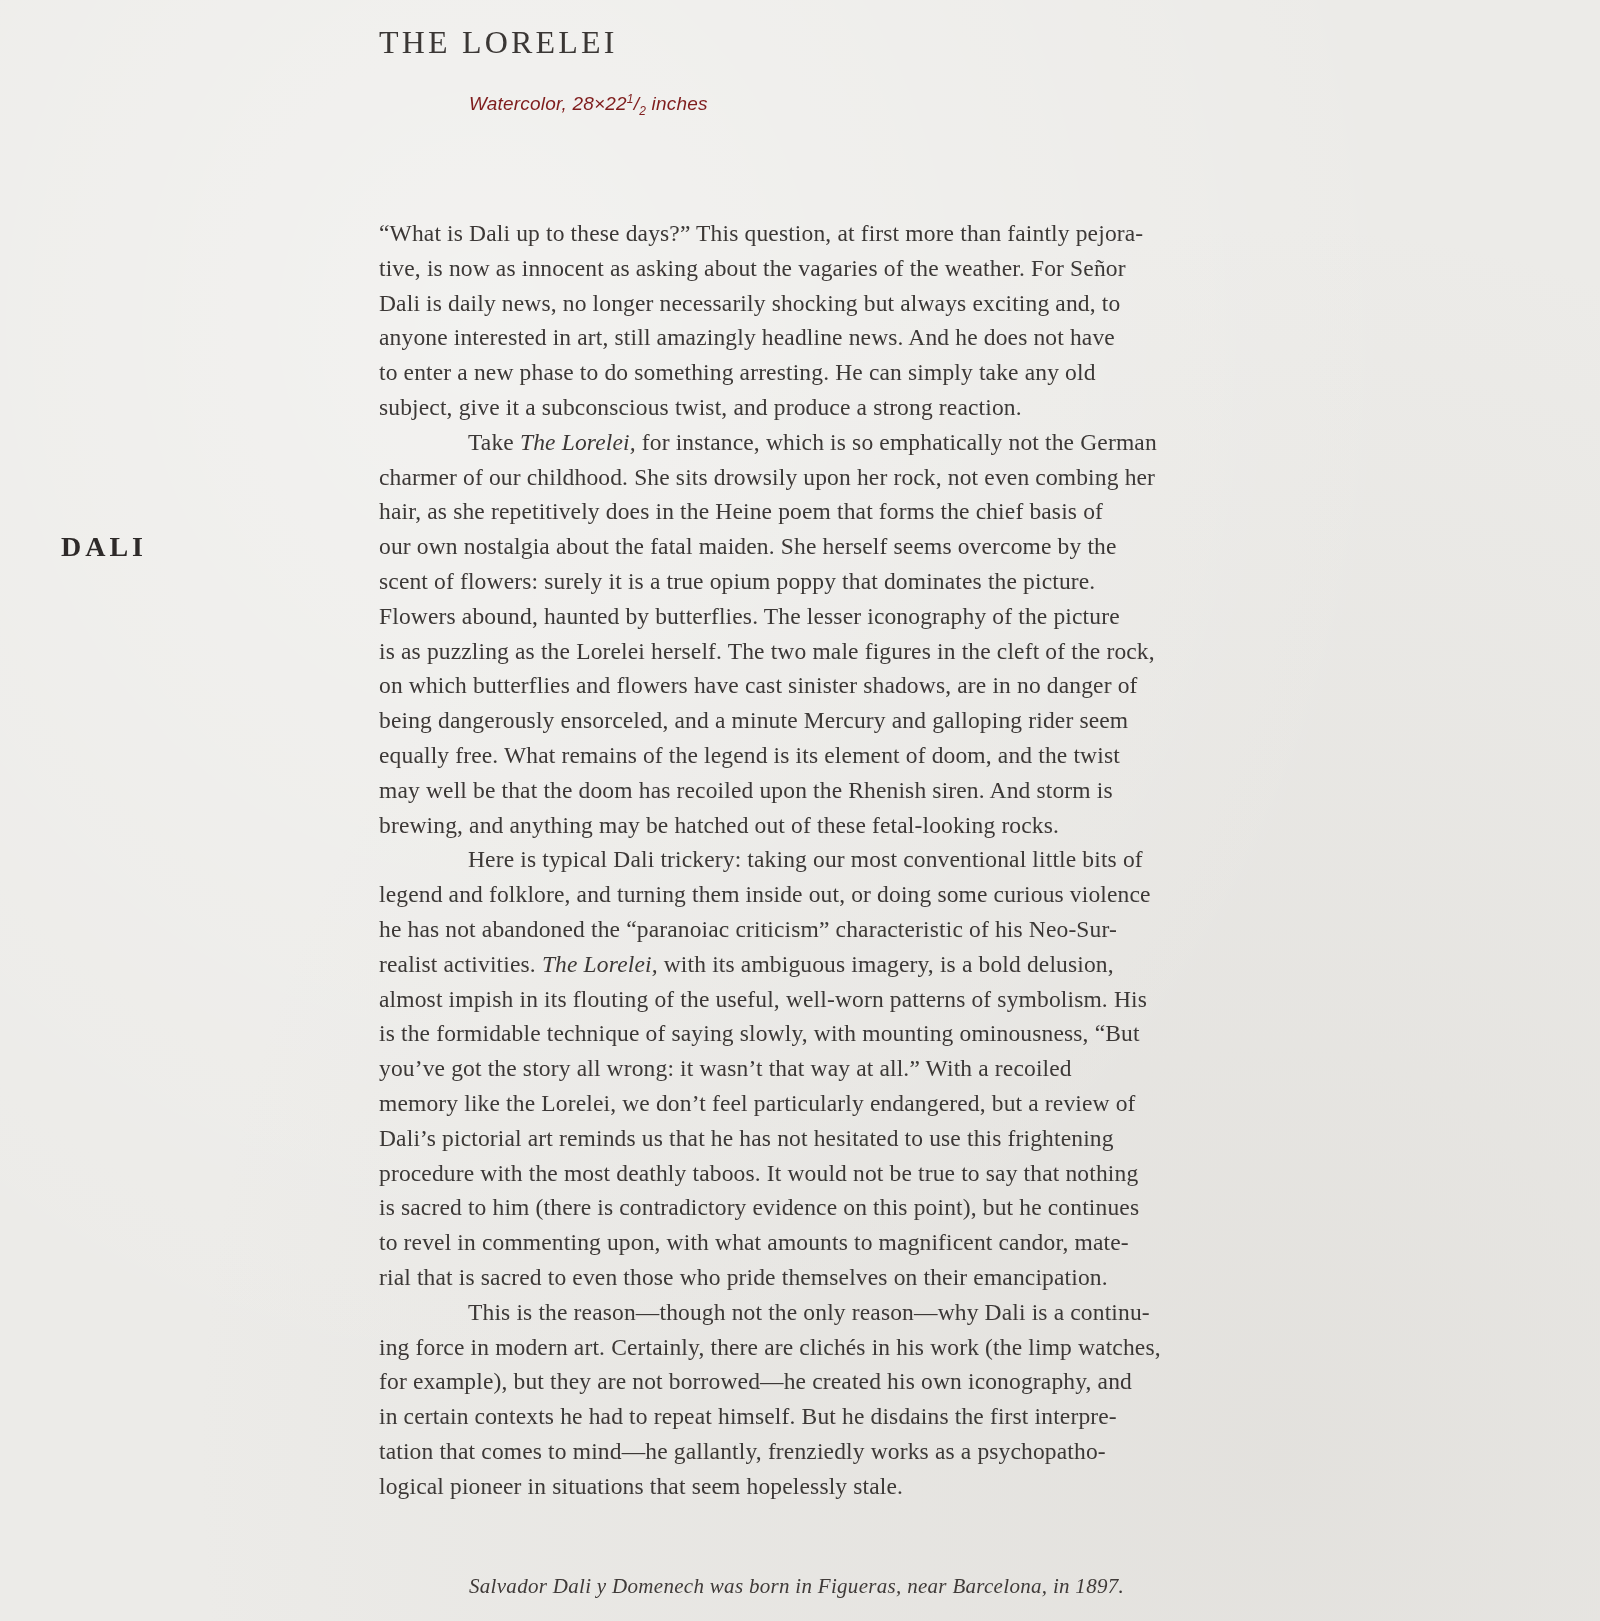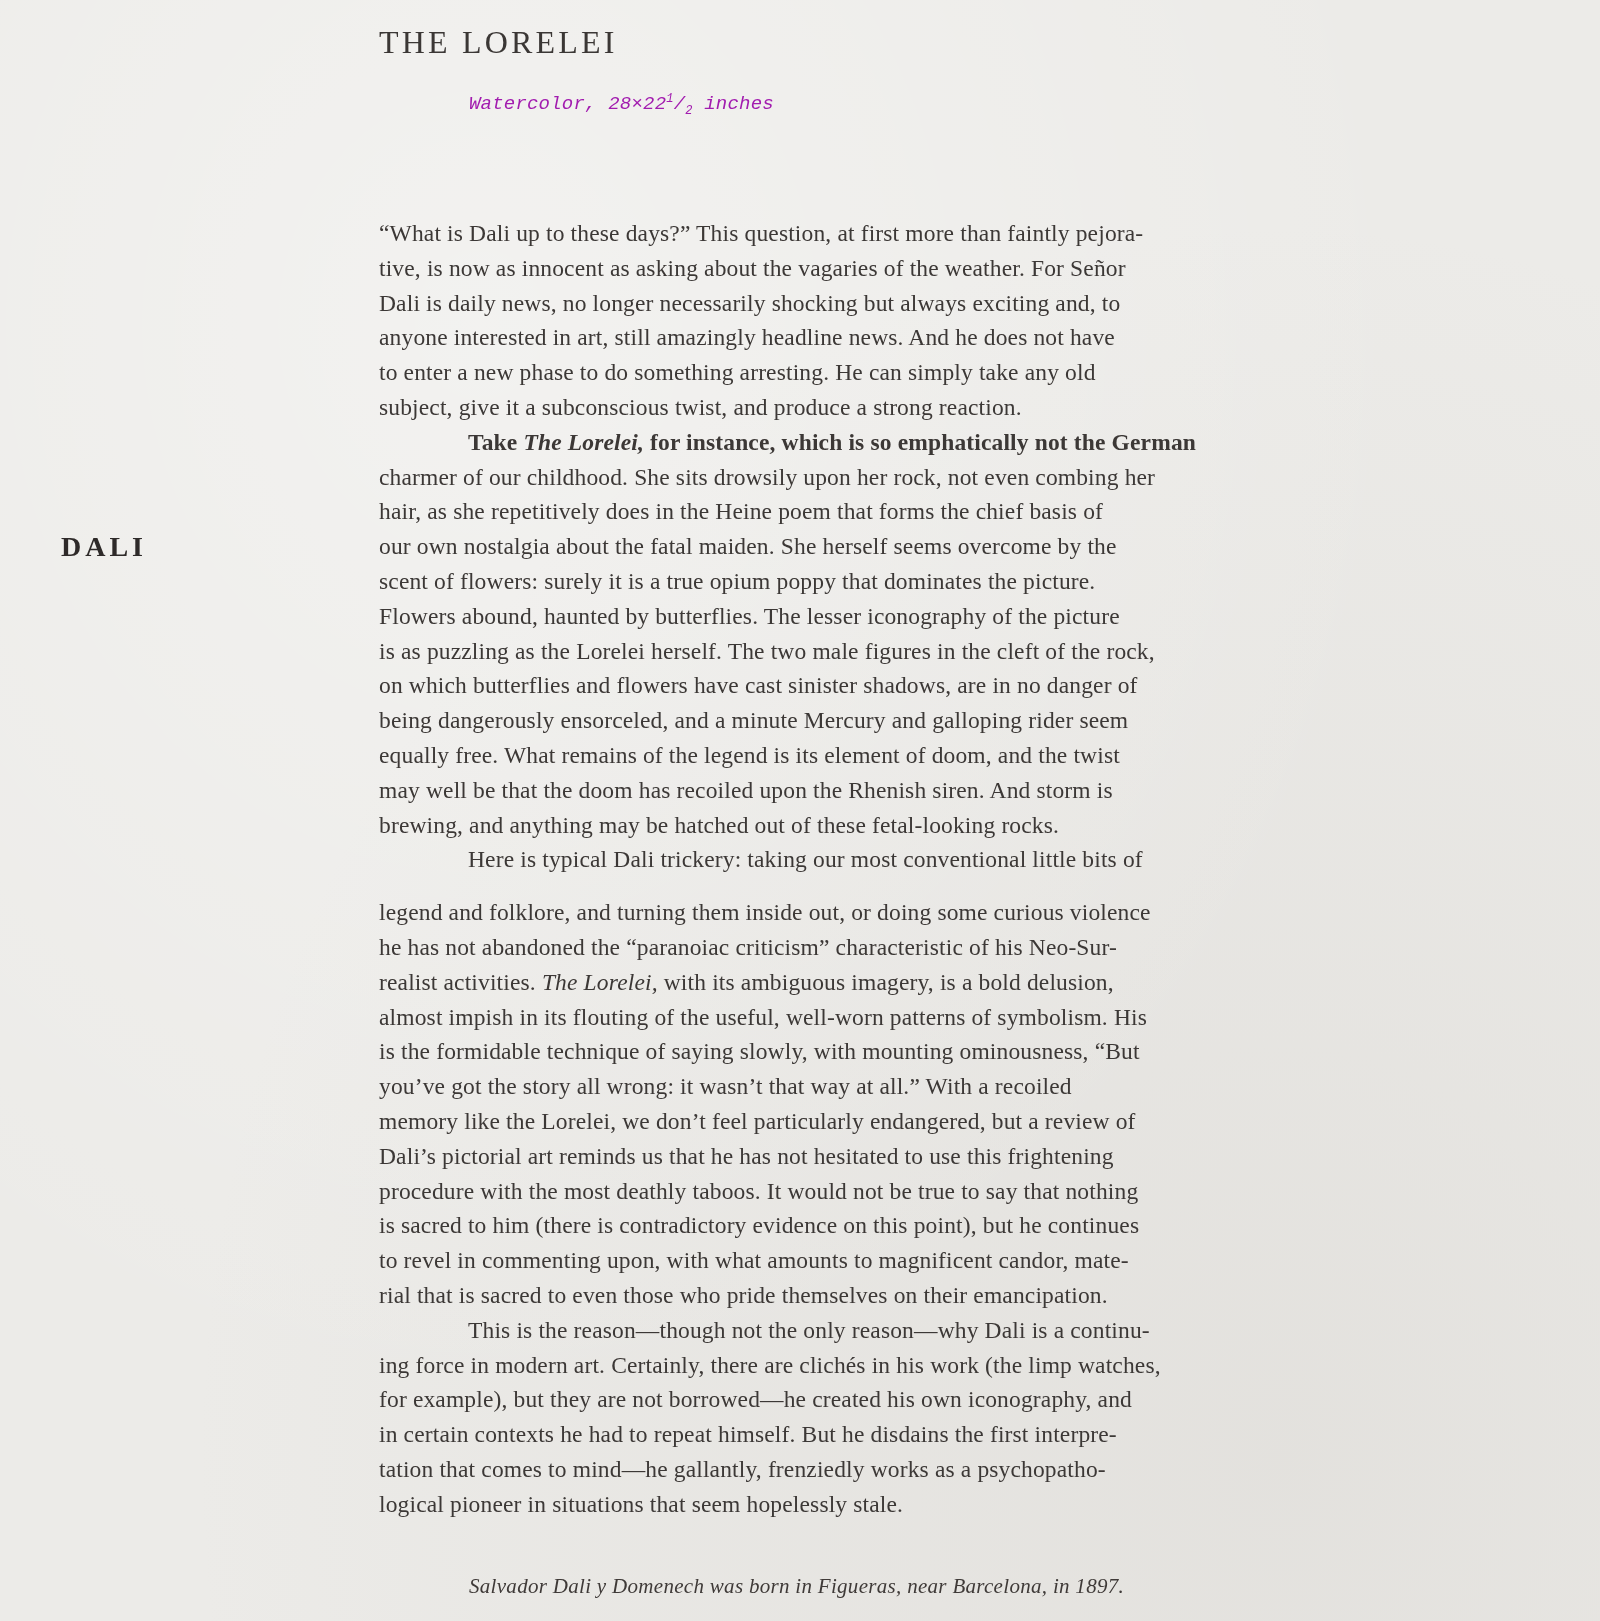--- a/index.html
+++ b/index.html
@@ -32,24 +32,24 @@
       letter-spacing: 3.2px;
       color: #3b3735;
       font-weight: normal;
       margin: 0;
       text-align: center;
     }
     .subtitle {
       position: absolute;
       left: 469px;
       top: 92px;
-      font-family: Liberation Mono, monospace;
+      font-family: Liberation Sans, sans-serif;
       font-style: italic;
       font-size: 19px;
-      color: #a21caf;
+      color: #7f1d1d;
       letter-spacing: 0.2px;
     }
     .subtitle sup, .subtitle sub {
       font-size: 12px;
     }
     .sidebar-label {
       position: absolute;
       left: 61px;
       top: 531px;
       font-family: "Liberation Serif", serif;
@@ -109,36 +109,36 @@
 <div class="body-text" id="body-text">
     <div>
       <div class="line" style="text-align-last: left; text-align: left;"><span>“What is Dali up to these days?” This question, at first more than faintly pejora-</span></div>
       <div class="line" style="text-align-last: left; text-align: left;"><span>tive, is now as innocent as asking about the vagaries of the weather. For Señor</span></div>
       <div class="line" style="text-align-last: left; text-align: left;"><span>Dali is daily news, no longer necessarily shocking but always exciting and, to</span></div>
       <div class="line" style="text-align-last: left; text-align: left;"><span>anyone interested in art, still amazingly headline news. And he does not have</span></div>
       <div class="line" style="text-align-last: left; text-align: left;"><span>to enter a new phase to do something arresting. He can simply take any old</span></div>
       <div class="line last"><span>subject, give it a subconscious twist, and produce a strong reaction.</span></div>
     </div>
     <div>
-      <div class="line indent" style="text-align-last: left; text-align: right; font-weight: bold;"><span>Take </span><em>The Lorelei,</em><span> for instance, which is so emphatically not the German</span></div>
+      <div class="line indent" style="text-align-last: left; text-align: right;"><span>Take </span><em>The Lorelei,</em><span> for instance, which is so emphatically not the German</span></div>
       <div class="line" style="text-align-last: left; text-align: left;"><span>charmer of our childhood. She sits drowsily upon her rock, not even combing her</span></div>
       <div class="line" style="text-align-last: left; text-align: left;"><span>hair, as she repetitively does in the Heine poem that forms the chief basis of</span></div>
       <div class="line" style="text-align-last: left; text-align: left;"><span>our own nostalgia about the fatal maiden. She herself seems overcome by the</span></div>
       <div class="line" style="text-align-last: left; text-align: left;"><span>scent of flowers: surely it is a true opium poppy that dominates the picture.</span></div>
       <div class="line" style="text-align-last: left; text-align: left;"><span>Flowers abound, haunted by butterflies. The lesser iconography of the picture</span></div>
       <div class="line" style="text-align-last: left; text-align: left;"><span>is as puzzling as the Lorelei herself. The two male figures in the cleft of the rock,</span></div>
       <div class="line" style="text-align-last: left; text-align: left;"><span>on which butterflies and flowers have cast sinister shadows, are in no danger of</span></div>
       <div class="line" style="text-align-last: left; text-align: left;"><span>being dangerously ensorceled, and a minute Mercury and galloping rider seem</span></div>
       <div class="line" style="text-align-last: left; text-align: left;"><span>equally free. What remains of the legend is its element of doom, and the twist</span></div>
       <div class="line" style="text-align-last: left; text-align: left;"><span>may well be that the doom has recoiled upon the Rhenish siren. And storm is</span></div>
       <div class="line last"><span>brewing, and anything may be hatched out of these fetal-looking rocks.</span></div>
     </div>
     <div>
       <div class="line indent" style="text-align-last: left; text-align: left;"><span>Here is typical Dali trickery: taking our most conventional little bits of</span></div>
-      <div class="line" style="text-align-last: left; text-align: left; margin-top: 18px;"><span>legend and folklore, and turning them inside out, or doing some curious violence</span></div>
+      <div class="line" style="text-align-last: left; text-align: left;"><span>legend and folklore, and turning them inside out, or doing some curious violence</span></div>
       <div class="line" style="text-align-last: left; text-align: left;"><span>he has not abandoned the “paranoiac criticism” characteristic of his Neo-Sur-</span></div>
       <div class="line" style="word-spacing: 0.00142045px; text-align-last: left; text-align: left;"><span>realist activities. </span><em>The Lorelei,</em><span> with its ambiguous imagery, is a bold delusion,</span></div>
       <div class="line" style="text-align-last: left; text-align: left;"><span>almost impish in its flouting of the useful, well-worn patterns of symbolism. His</span></div>
       <div class="line" style="text-align-last: left; text-align: left;"><span>is the formidable technique of saying slowly, with mounting ominousness, “But</span></div>
       <div class="line" style="text-align-last: left; text-align: left;"><span>you’ve got the story all wrong: it wasn’t that way at all.” With a recoiled</span></div>
       <div class="line" style="text-align-last: left; text-align: left;"><span>memory like the Lorelei, we don’t feel particularly endangered, but a review of</span></div>
       <div class="line" style="text-align-last: left; text-align: left;"><span>Dali’s pictorial art reminds us that he has not hesitated to use this frightening</span></div>
       <div class="line" style="text-align-last: left; text-align: left;"><span>procedure with the most deathly taboos. It would not be true to say that nothing</span></div>
       <div class="line" style="text-align-last: left; text-align: left;"><span>is sacred to him (there is contradictory evidence on this point), but he continues</span></div>
       <div class="line" style="text-align-last: left; text-align: left;"><span>to revel in commenting upon, with what amounts to magnificent candor, mate-</span></div>

